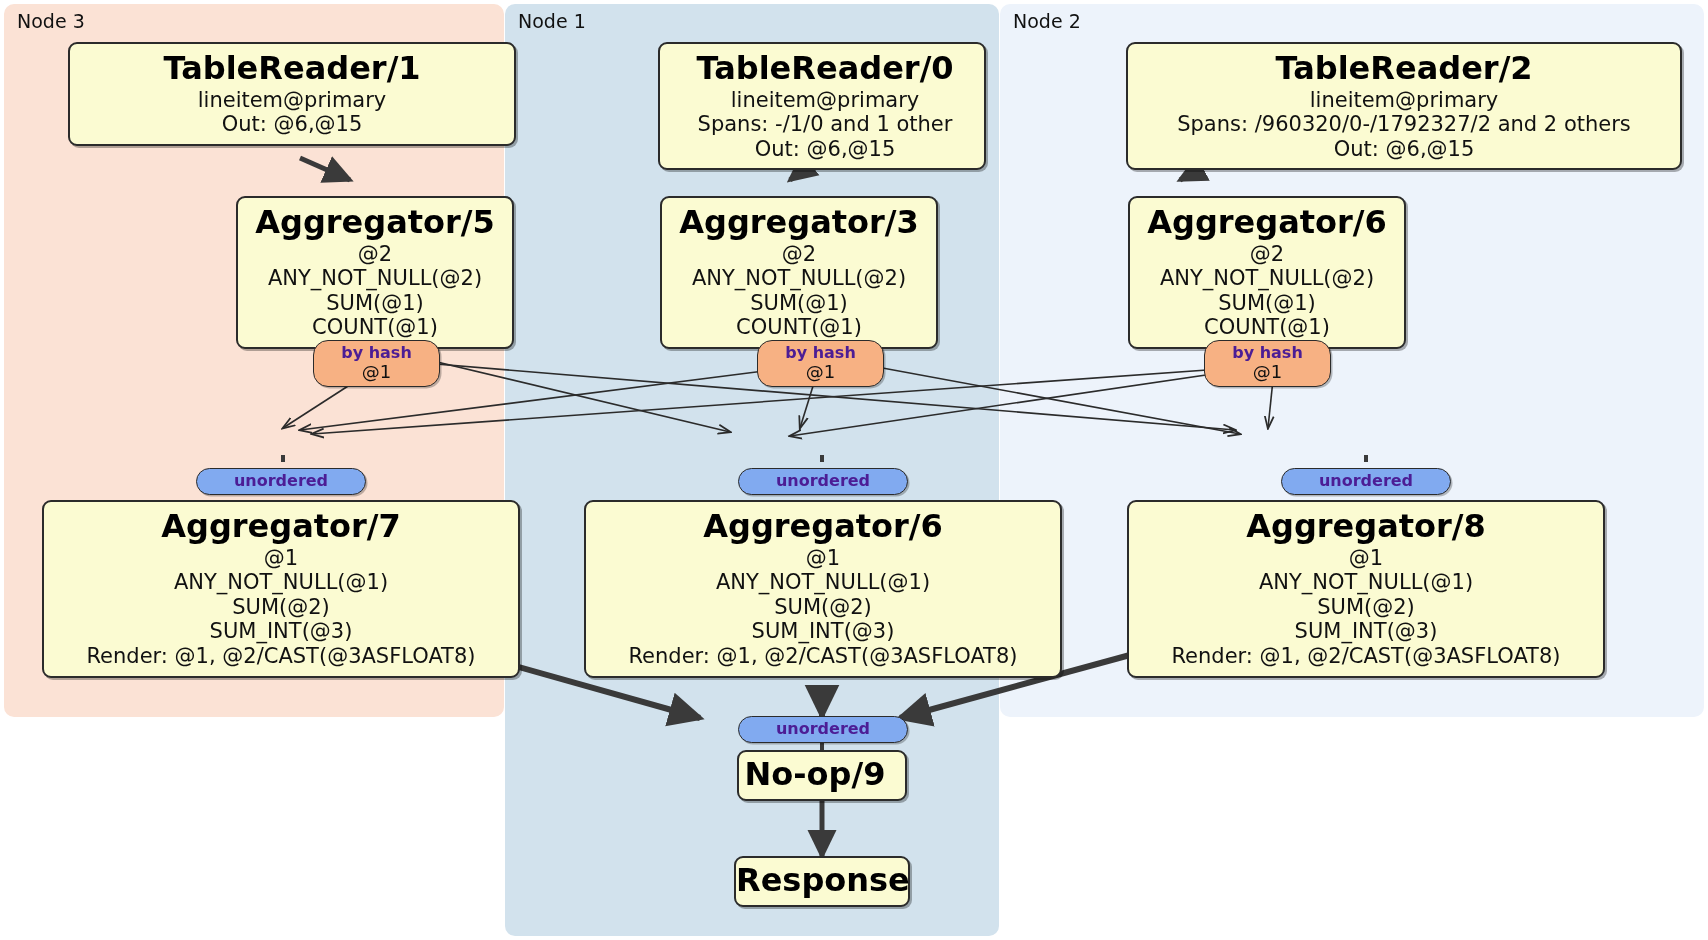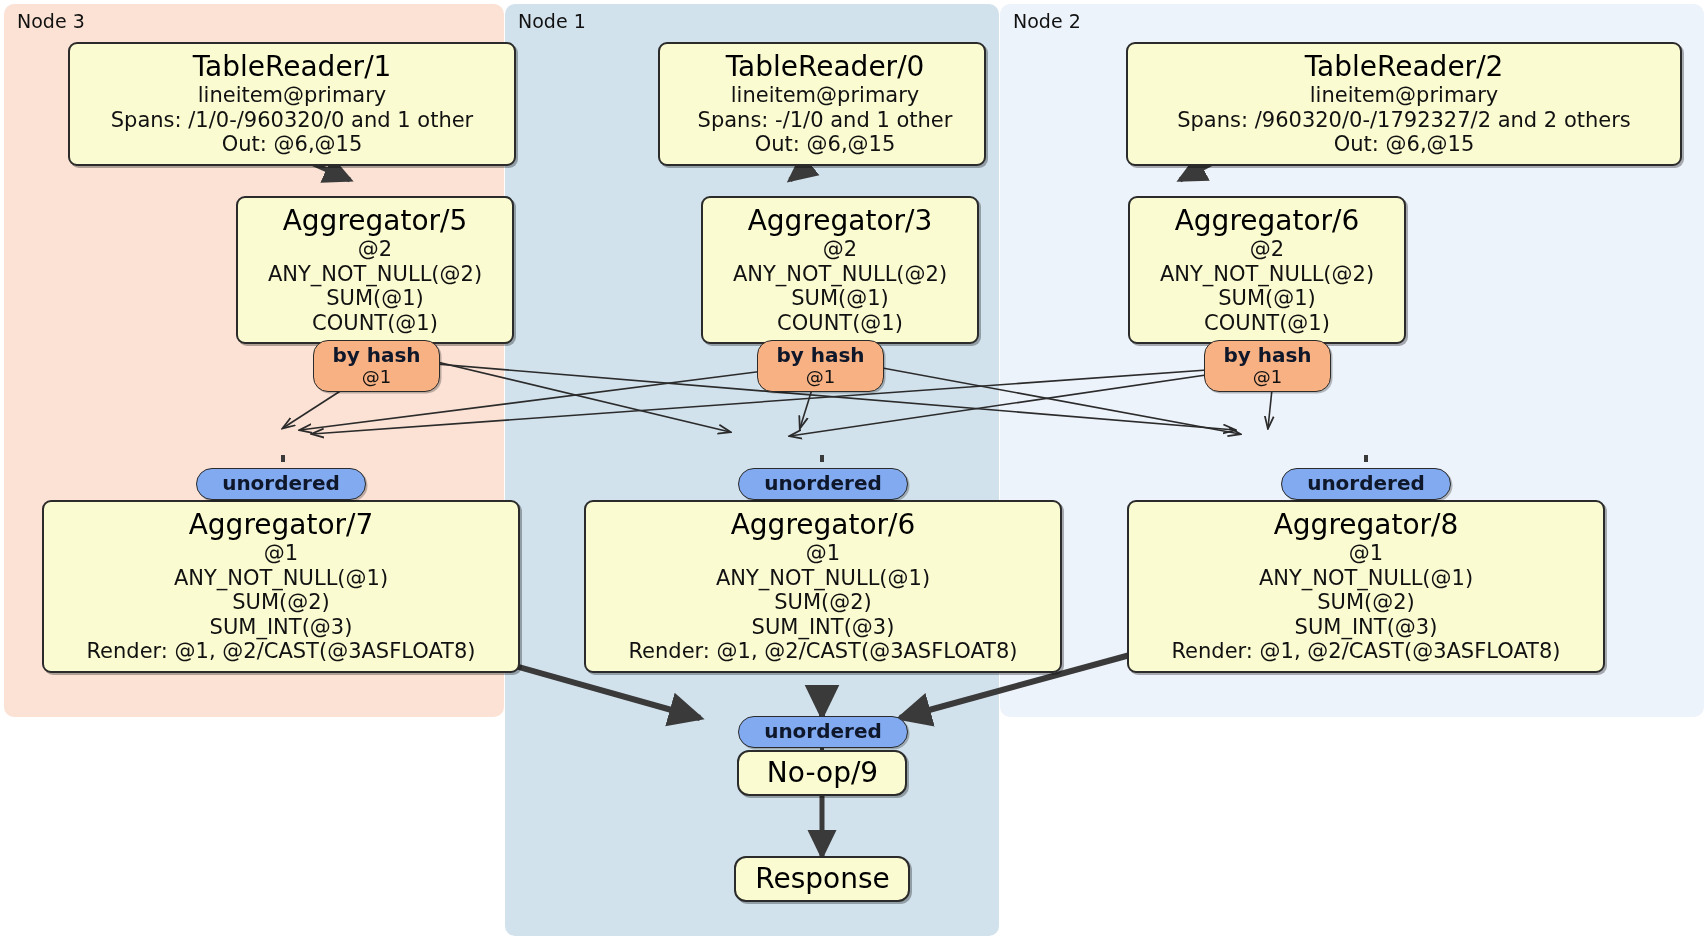--- a/index.html
+++ b/index.html
@@ -54,50 +54,50 @@
     position: absolute;
     box-sizing: border-box;
     background: #fbfbd2;
     border: 2px solid #2b2b2b;
     border-radius: 9px;
     text-align: center;
     padding: 6px 10px 7px 10px;
     box-shadow: 2px 2px 0 rgba(0,0,0,0.30);
   }
   .proc-title {
-    font-size: 28px;
-    font-weight: normal;
+    font-size: 32px;
+    font-weight: bold;
     color: #000;
     line-height: 1.18;
     white-space: nowrap;
   }
   .proc-line {
     font-size: 21px;
     color: #111;
     line-height: 1.17;
     white-space: nowrap;
   }
 
   
-  .proc-box.compact { padding: 4px 14px 5px 15px; border-radius: 12px; }
+  .proc-box.compact { padding: 4px 14px 5px 0; }
 
   
   .pill {
     position: absolute;
     box-sizing: border-box;
     border: 1.5px solid #2b2b2b;
     border-radius: 13px;
     text-align: center;
     padding: 3px 13px 4px 13px;
     box-shadow: 1.5px 1.5px 0 rgba(0,0,0,0.25);
   }
   .pill .pill-title {
-    font-size: 20px;
+    font-size: 16px;
     font-weight: bold;
-    color: #0f172a;
+    color: #4c1d95;
     line-height: 1.15;
     white-space: nowrap;
   }
   .pill .pill-sub {
     font-size: 18px;
     color: #111;
     line-height: 1.1;
     white-space: nowrap;
   }
   .pill.hash { background: #f7b183; border-radius: 15px; }
@@ -166,21 +166,20 @@
     </g>
 
     <g stroke="#3a3a3a" stroke-width="4" fill="none">
       <path d="M 822 743 L 822 750"></path>
     </g>
   </svg>
 
   <div class="proc-box" style="left:68px; top:42px; width:448px;">
     <div class="proc-title">TableReader/1</div>
     <div class="proc-line">lineitem@primary</div>
-    <div class="proc-line">Spans: /1/0-/960320/0 and 1 other</div>
     <div class="proc-line">Out: @6,@15</div>
   </div>
 
   <div class="proc-box" style="left:658px; top:42px; width:328px;padding-left:16px;">
     <div class="proc-title">TableReader/0</div>
     <div class="proc-line">lineitem@primary</div>
     <div class="proc-line">Spans: -/1/0 and 1 other</div>
     <div class="proc-line">Out: @6,@15</div>
   </div>
 
@@ -192,21 +191,21 @@
   </div>
 
   <div class="proc-box" style="left:236px; top:196px; width:278px;">
     <div class="proc-title">Aggregator/5</div>
     <div class="proc-line">@2</div>
     <div class="proc-line">ANY_NOT_NULL(@2)</div>
     <div class="proc-line">SUM(@1)</div>
     <div class="proc-line">COUNT(@1)</div>
   </div>
 
-  <div class="proc-box" style="left:701px; top:196px; width:278px;">
+  <div class="proc-box" style="left:660px; top:196px; width:278px;">
     <div class="proc-title">Aggregator/3</div>
     <div class="proc-line">@2</div>
     <div class="proc-line">ANY_NOT_NULL(@2)</div>
     <div class="proc-line">SUM(@1)</div>
     <div class="proc-line">COUNT(@1)</div>
   </div>
 
   <div class="proc-box" style="left:1128px; top:196px; width:278px;">
     <div class="proc-title">Aggregator/6</div>
     <div class="proc-line">@2</div>

